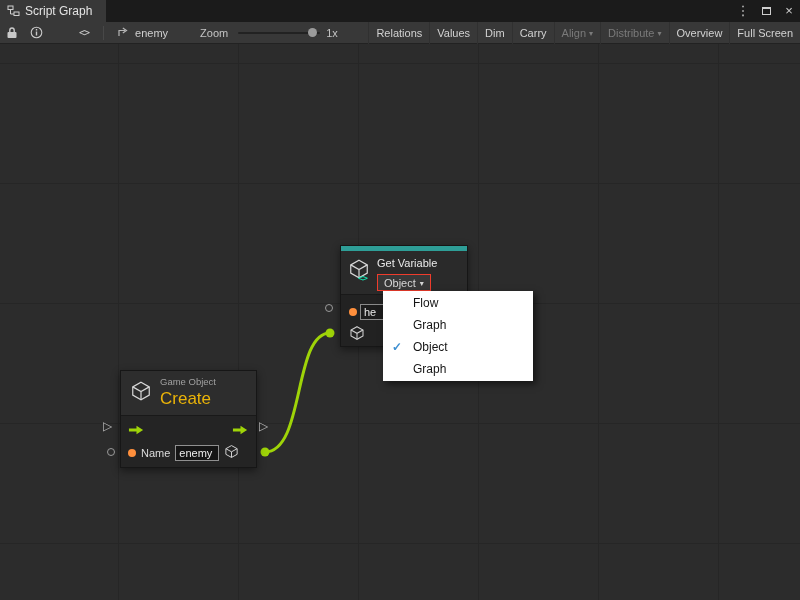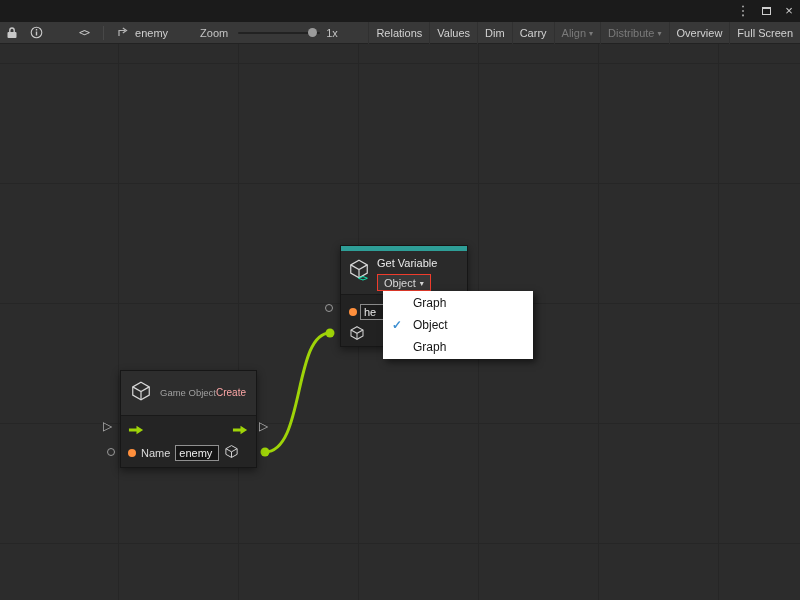--- a/index.html
+++ b/index.html
@@ -51,23 +51,23 @@
   .gv-kind .chev { font-size:8px; position:relative; top:1px; }
   .gv-body { position:relative; height:52px; background:#222; border-top:1px solid #191919; }
   .dot { width:8px; height:8px; border-radius:50%; background:#ff8f3c; }
   .gv-dot { position:absolute; left:8px; top:13px; }
   .gv-field { position:absolute; left:19px; top:9px; width:86px; height:16px; background:#1c1c1c; border:1px solid #8a8a8a; color:#e8e8e8; font-size:11px; line-height:14px; padding:0 3px; }
   .gv-body-cube { position:absolute; left:8px; top:30px; }
 
   
   .node-create { left:120px; top:326px; width:137px; background:#242424; }
   .cr-header { height:44px; background:#2d2d2d; display:flex; align-items:center; gap:8px; padding:0 9px; }
-  .cr-titles { display:flex; flex-direction:row; line-height:1.25; }
+  .cr-titles { display:flex; flex-direction:column; line-height:1.25; }
   .cr-type { font-size:9.5px; color:#a0a0a0; }
-  .cr-title { font-size:10px; color:#fca5a5; }
+  .cr-title { font-size:17px; color:#eab308; }
   .cr-flow { position:relative; height:24px; border-top:1px solid #191919; }
   .cr-arrow-l { position:absolute; left:7px; top:6px; }
   .cr-arrow-r { position:absolute; right:7px; top:6px; }
   .cr-data { height:28px; display:flex; align-items:center; gap:5px; padding:0 7px; }
   .cr-name { font-size:11px; color:#dcdcdc;text-align:right; }
   .cr-field { width:44px; height:16px; background:#151515; border:1px solid #909090; color:#ececec; font-size:11px; line-height:14px; padding:0 3px; }
 
   
   .port-circle { position:absolute; width:8px; height:8px; border-radius:50%; border:1px solid #9a9a9a; background:transparent; z-index:12; }
   .port-tri { position:absolute; color:#b8b8b8; font-size:12px; line-height:12px; z-index:12; }
@@ -80,20 +80,32 @@
   .menu { position:absolute; left:383px; top:247px; width:150px; background:#fff; box-shadow:3px 3px 7px rgba(0,0,0,.55); z-index:50; padding:1px 0; }
   .menu-item { position:relative; height:22px; line-height:22px; padding-left:30px; font-size:12px; color:#151515; cursor:default; }
   .menu-check { position:absolute; left:9px; top:0; color:#3d8fd1; font-weight:bold; font-size:12px; }
 </style>
 </head>
 <body>
 
 <div class="window">
 
   <div class="titlebar">
+    <div class="tab">
+      <span class="tab-icon">
+        <svg width="13" height="12" viewBox="0 0 13 12">
+            <g stroke="#cfcfcf" fill="none" stroke-width="1">
+              <rect x="1" y="1" width="5" height="3.5"></rect>
+              <rect x="7" y="7" width="5" height="3.5"></rect>
+              <path d="M3.5 4.5 V9 H7"></path>
+            </g>
+          </svg>
+      </span>
+      <span>Script Graph</span>
+    </div>
     <div class="win-controls">
       <span class="wc">⋮</span>
       <span class="wc"><span class="maxbox"></span></span>
       <span class="wc">×</span>
     </div>
   </div>
 
   <div class="toolbar">
     <span class="ticon">
       <svg width="12" height="13" viewBox="0 0 12 13">
@@ -229,20 +241,21 @@
         </span>
       </div>
     </div>
 
     <span class="port-circle gv-port-circle"></span>
     <span class="port-tri cr-port-tri-l">▷</span>
     <span class="port-tri cr-port-tri-r">▷</span>
     <span class="port-circle cr-port-circle"></span>
 
     <div class="menu">
+      <div class="menu-item"><span>Flow</span></div>
       <div class="menu-item"><span>Graph</span></div>
       <div class="menu-item">
         <span class="menu-check">✓</span>
         <span>Object</span>
       </div>
       <div class="menu-item"><span>Graph</span></div>
     </div>
 
   </div>
 </div>

